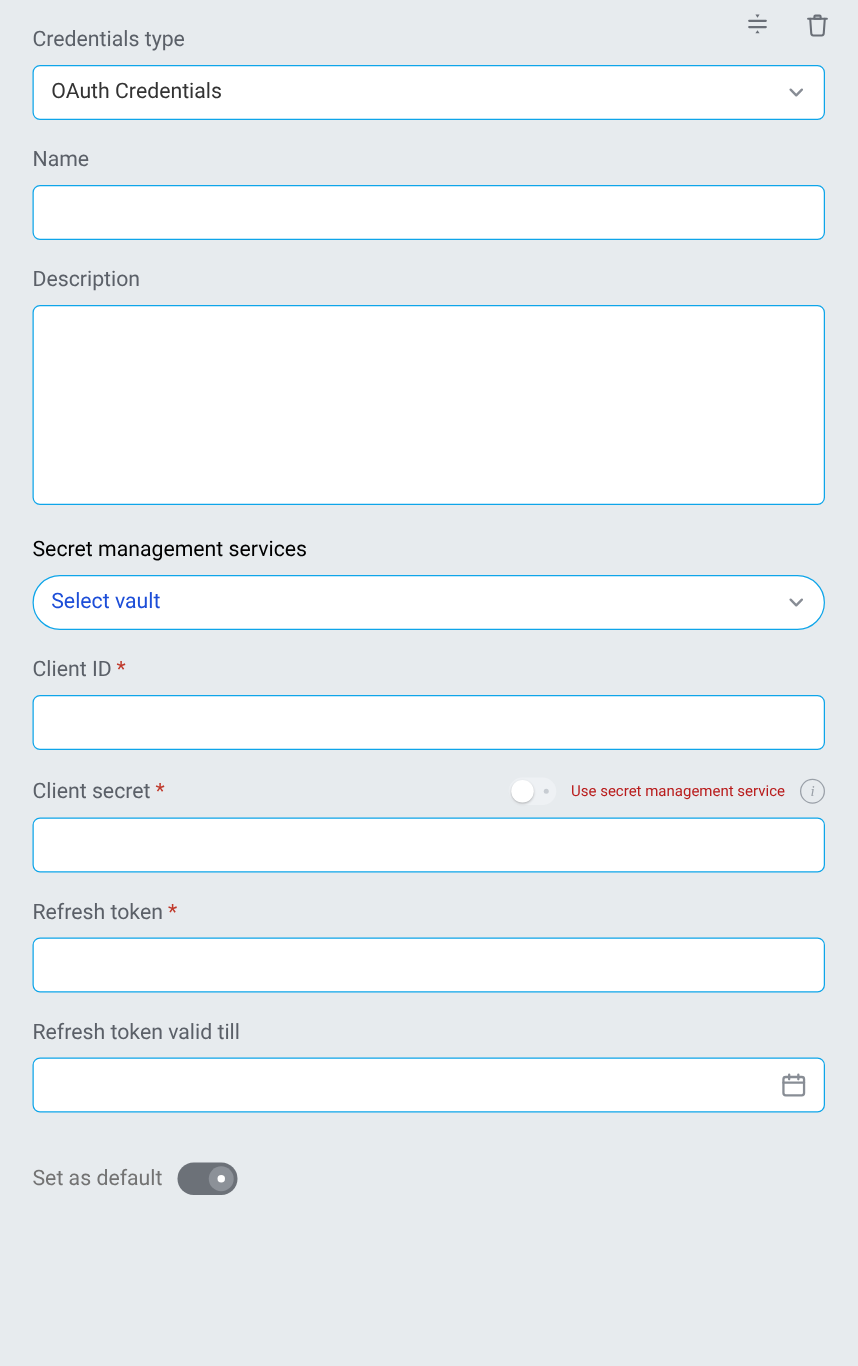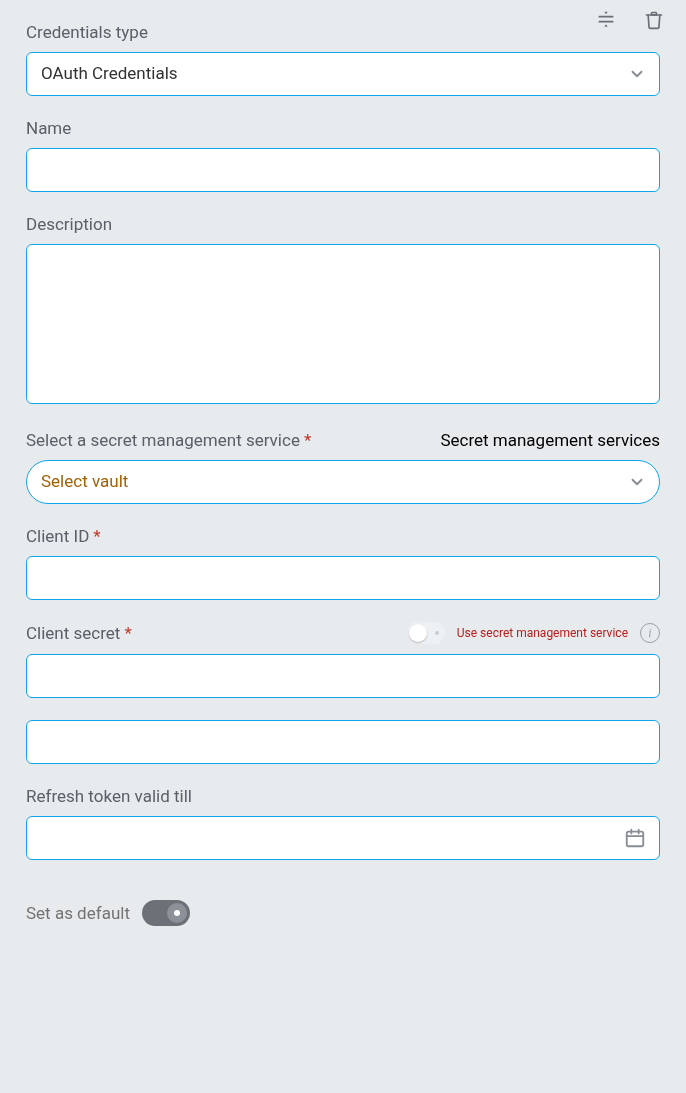--- a/index.html
+++ b/index.html
@@ -56,21 +56,21 @@
     width: 100%;
   }
   .select {
     height: 44px;
     appearance: none;
     -webkit-appearance: none;
     padding-right: 40px;
     cursor: pointer;
     background: #fff;
   }
-  .select.placeholder { color: #a16207; border-radius: 22px; }
+  .select.placeholder { color: #1d4ed8; border-radius: 22px; }
   .chevron {
     position: absolute;
     right: 14px;
     top: 50%;
     transform: translateY(-50%);
     pointer-events: none;
     color: #888d95;
   }
   .chevron svg { width: 18px; height: 18px; display: block; }
   .textarea {
@@ -239,23 +239,20 @@
 
 <div class="field-group">
   <div class="label-row">
     <span class="label">Description</span>
   </div>
   <textarea class="textarea" style=""></textarea>
 </div>
 
 <div class="field-group">
   <div class="label-row">
-    <span class="label">
-      <span>Select a secret management service</span><span class="required">*</span>
-    </span>
     <span class="link-label">Secret management services</span>
   </div>
   <div class="select-wrap">
     <div class="select placeholder">
       <span>Select vault</span>
     </div>
     <span class="chevron">
       <svg viewBox="0 0 24 24" fill="none" stroke="currentColor" stroke-width="2.5" stroke-linecap="round" stroke-linejoin="round">
           <polyline points="6 9 12 15 18 9"></polyline>
         </svg>
@@ -283,20 +280,25 @@
         <span class="dot"></span>
       </span>
       <span class="link-label" style="font-size:12px;color:#b91c1c;">Use secret management service</span>
       <span class="info-icon">i</span>
     </div>
   </div>
   <input type="text" class="input" value="" style="">
 </div>
 
 <div class="field-group">
+  <div class="label-row">
+    <span class="label">
+      <span>Refresh token</span><span class="required">*</span>
+    </span>
+  </div>
   <input type="text" class="input" value="" style="">
 </div>
 
 <div class="field-group">
   <div class="label-row">
     <span class="label">Refresh token valid till</span>
   </div>
   <div class="input-with-icon">
     <input type="text" class="input" value="" style="">
     <span class="input-icon-right">

